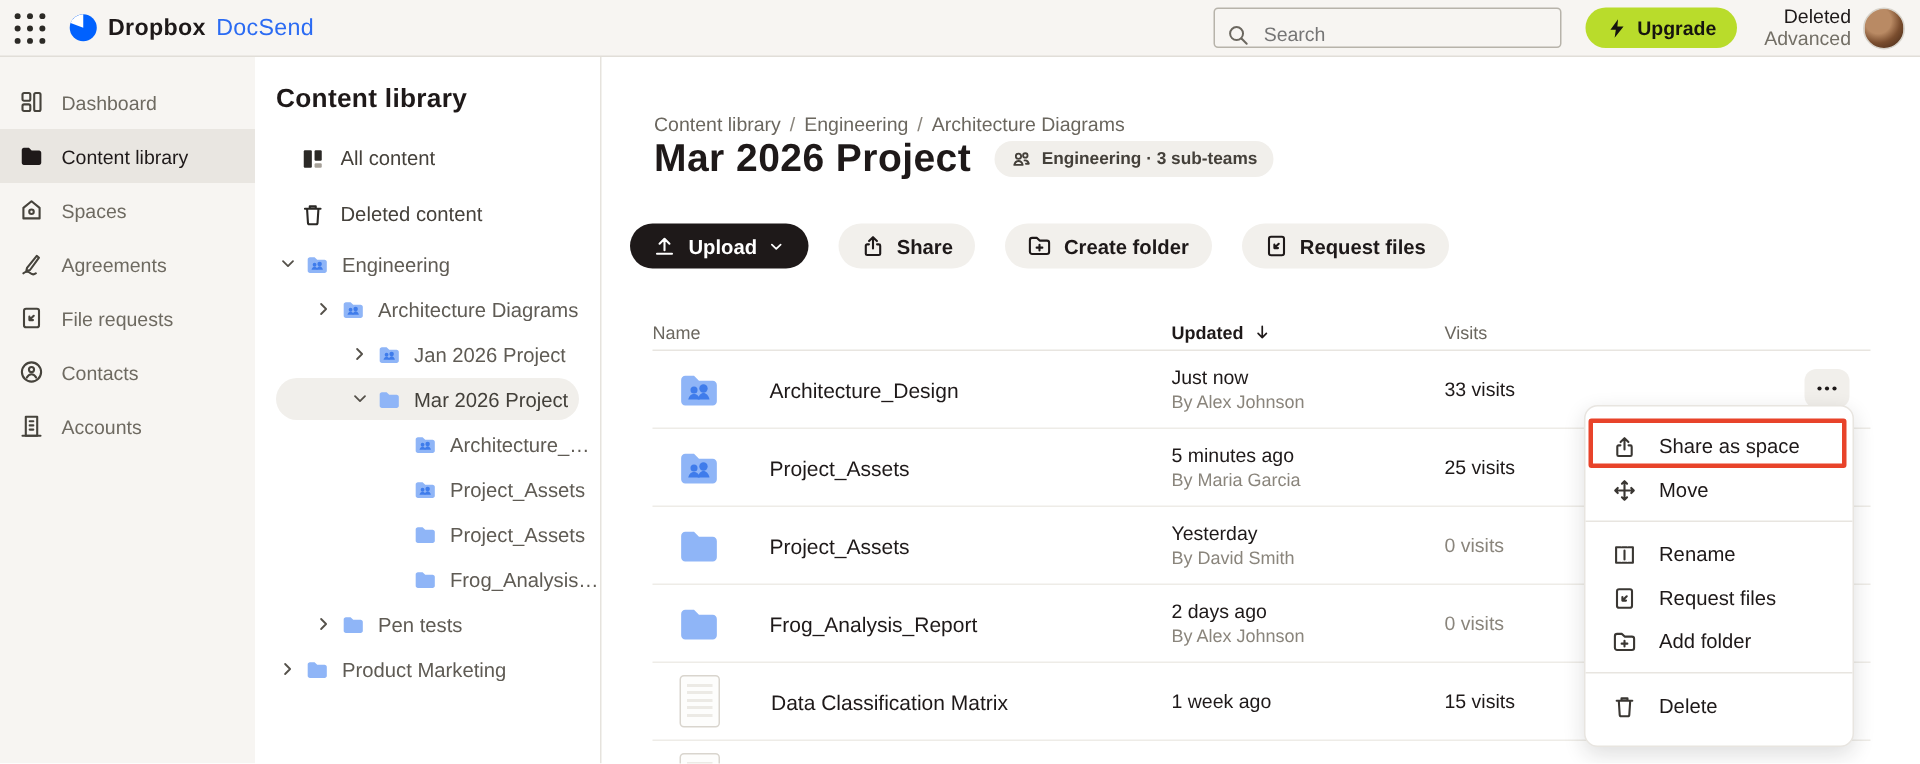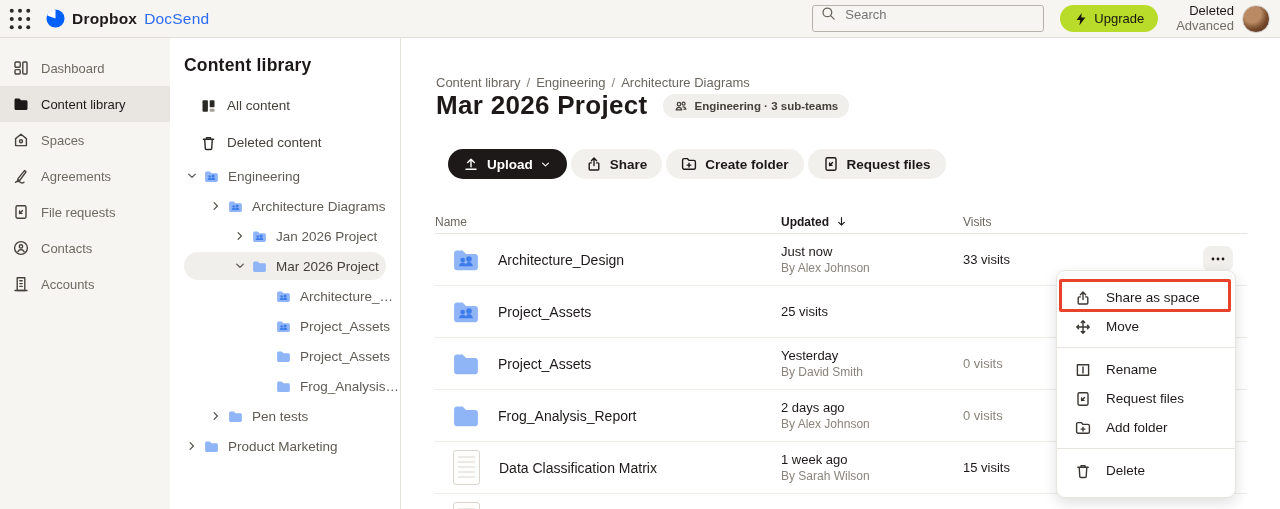--- a/index.html
+++ b/index.html
@@ -10,24 +10,24 @@
 
   
   .topbar{position:absolute;top:0;left:0;right:0;height:37px;background:#f7f5f2;
           border-bottom:1px solid #e1ded8;display:flex;align-items:center;z-index:30}
   .apps-btn{margin-left:9px;width:22px;height:22px;color:#2c2a26}
   .brand{display:flex;align-items:center;margin-left:15px;gap:7px}
   .brand .word{font-size:15.5px;font-weight:700;letter-spacing:.2px}
   .brand .prod{font-size:15.5px;font-weight:500;color:#2b6bf3;letter-spacing:.2px}
   .top-spacer{flex:1}
   .searchbox{width:214px;height:25px;border:1px solid #b7b3aa;border-radius:3px;display:flex;
-             align-items:flex-start;gap:7px;padding:0 8px;color:#6b675f;background:transparent}
+             align-items:flex-end;gap:7px;padding:0 8px;color:#6b675f;background:transparent}
   .searchbox input{border:none;outline:none;background:transparent;font:inherit;color:#6b675f;width:150px}
   .upgrade{margin-left:16px;height:27px;border-radius:14px;background:#b9dc2b;display:flex;align-items:center;
-           gap:6px;padding:0 14px;font-weight:400;font-size:13px;color:#16140f;border:none;cursor:pointer}
+           gap:6px;padding:0 14px;font-weight:700;font-size:13px;color:#16140f;border:none;cursor:pointer}
   .account{margin-left:18px;margin-right:8px;text-align:right;line-height:1.15}
   .account .nm{font-size:13px;color:#1e1919}
   .account .pl{font-size:13px;color:#736f66}
   .avatar{width:26px;height:26px;border-radius:50%;margin-right:10px;
           background:radial-gradient(circle at 35% 30%,#b98a64 0 35%,#7a4d2e 60%,#3c2415 100%);
           border:1px solid #d8d4cc}
 
   
   .sidebar{position:absolute;top:37px;left:0;width:170px;bottom:0;background:#f7f5f2;padding-top:13px;z-index:5}
   .side-item{height:36px;display:flex;align-items:center;gap:12px;padding-left:13px;color:#6e6a61;cursor:pointer}
@@ -56,36 +56,36 @@
 
   
   .main{position:absolute;top:37px;left:400px;width:880px;bottom:0;background:#fff}
   .breadcrumb{position:absolute;left:36px;top:38px;font-size:13px;color:#6b675f}
   .breadcrumb .sep{margin:0 6px;color:#8a857c}
   .page-head{position:absolute;left:36px;top:53px;display:flex;align-items:center;gap:16px}
   .page-title{font-size:26px;font-weight:700;letter-spacing:.3px;color:#1e1919}
   .team-badge{height:24px;background:#f1efeb;border-radius:12px;display:flex;align-items:center;
               gap:6px;padding:0 11px;font-size:11.5px;font-weight:700;color:#44403a}
   .team-badge .icon{width:14px;height:14px;color:#44403a}
-  .actions{position:absolute;left:48px;top:112px;display:flex;gap:4px}
+  .actions{position:absolute;left:20px;top:112px;display:flex;gap:20px}
   .btn{height:30px;border-radius:16px;display:flex;align-items:center;gap:8px;padding:0 15px;
        font-size:13.5px;font-weight:700;border:none;cursor:pointer;background:#f2f0ec;color:#1e1919;font-family:inherit}
   .btn .icon{width:16px;height:16px}
   .btn.primary{background:#1e1919;color:#fff}
   .btn .tchev{width:13px;height:13px;margin-left:-2px}
 
   .table{position:absolute;left:35px;top:173px;width:812px}
   .thead{display:grid;grid-template-columns:346px 182px 1fr;height:23px;align-items:center;
          font-size:12px;color:#6b675f}
   .thead .c-upd{display:flex;align-items:center;gap:6px;font-weight:700;color:#1e1919}
   .thead .icon{width:13px;height:13px;color:#1e1919}
   .tbody{border-top:1px solid #e8e5e0}
   .trow{display:grid;grid-template-columns:346px 182px 1fr;height:51px;align-items:center;
         border-bottom:1px solid #eeece7;cursor:pointer}
-  .cell-name{display:flex;align-items:center;gap:15px;padding-left:14px}
+  .cell-name{display:flex;align-items:center;gap:30px;padding-left:14px}
   .cell-name .fico{width:34px;height:28px}
   .fname{font-size:14px;color:#1e1919}
   .cell-upd .u1{font-size:13px;color:#1e1919;line-height:1.35}
   .cell-upd .u2{font-size:12px;color:#8a857c;line-height:1.35}
   .cell-vis{font-size:13px;color:#1e1919}
   .cell-vis.muted{color:#8a857c}
   .doc-thumb{width:27px;height:35px;background:#fdfdfc;border:1px solid #d9d5ce;border-radius:3px;
              box-sizing:border-box;padding:5px 4px;margin:0 4px}
   .doc-thumb i{display:block;height:100%;
       background:repeating-linear-gradient(#eceae5 0 2px,transparent 2px 5px)}
@@ -498,20 +498,24 @@
               <svg viewBox="0 0 16 16">
                 <path d="M1.2 4.2c0-.9.7-1.6 1.6-1.6h3.3l1.9 1.9h5.2c.9 0 1.6.7 1.6 1.6v6.2c0 .9-.7 1.6-1.6 1.6H2.8c-.9 0-1.6-.7-1.6-1.6Z" fill="#8fb5f7"></path>
                 <circle cx="6.1" cy="8" r="1.35" fill="#3f7ceb"></circle>
                 <circle cx="9.7" cy="7.4" r="1.6" fill="#3f7ceb"></circle>
                 <path d="M3.9 11.6c.3-1.4 1.2-2.2 2.2-2.2s1.9.8 2.2 2.2Z" fill="#3f7ceb"></path>
                 <path d="M7.5 11.6c.3-1.6 1.2-2.5 2.2-2.5s2 .9 2.3 2.5Z" fill="#3f7ceb"></path>
               </svg>
             </span>
       <span class="fname">Project_Assets</span>
     </div>
+    <div class="cell-upd">
+      <div class="u1">5 minutes ago</div>
+      <div class="u2">By Maria Garcia</div>
+    </div>
     <div class="cell-vis">25 visits</div>
   </div>
         <div class="trow">
     <div class="cell-name">
       <span class="icon fico" style="width:34px;height:28px">
               <svg viewBox="0 0 16 16">
                 <path d="M1.2 4.2c0-.9.7-1.6 1.6-1.6h3.3l1.9 1.9h5.2c.9 0 1.6.7 1.6 1.6v6.2c0 .9-.7 1.6-1.6 1.6H2.8c-.9 0-1.6-.7-1.6-1.6Z" fill="#8fb5f7"></path>
               </svg>
             </span>
       <span class="fname">Project_Assets</span>
@@ -539,21 +543,20 @@
   </div>
         <div class="trow">
     <div class="cell-name">
       <span class="doc-thumb">
               <i></i>
             </span>
       <span class="fname">Data Classification Matrix</span>
     </div>
     <div class="cell-upd">
       <div class="u1">1 week ago</div>
-      <div class="u2">By Sarah Wilson</div>
     </div>
     <div class="cell-vis">15 visits</div>
   </div>
         <div class="trow">
     <div class="cell-name">
       <span class="doc-thumb">
               <i></i>
             </span>
 
     </div>

